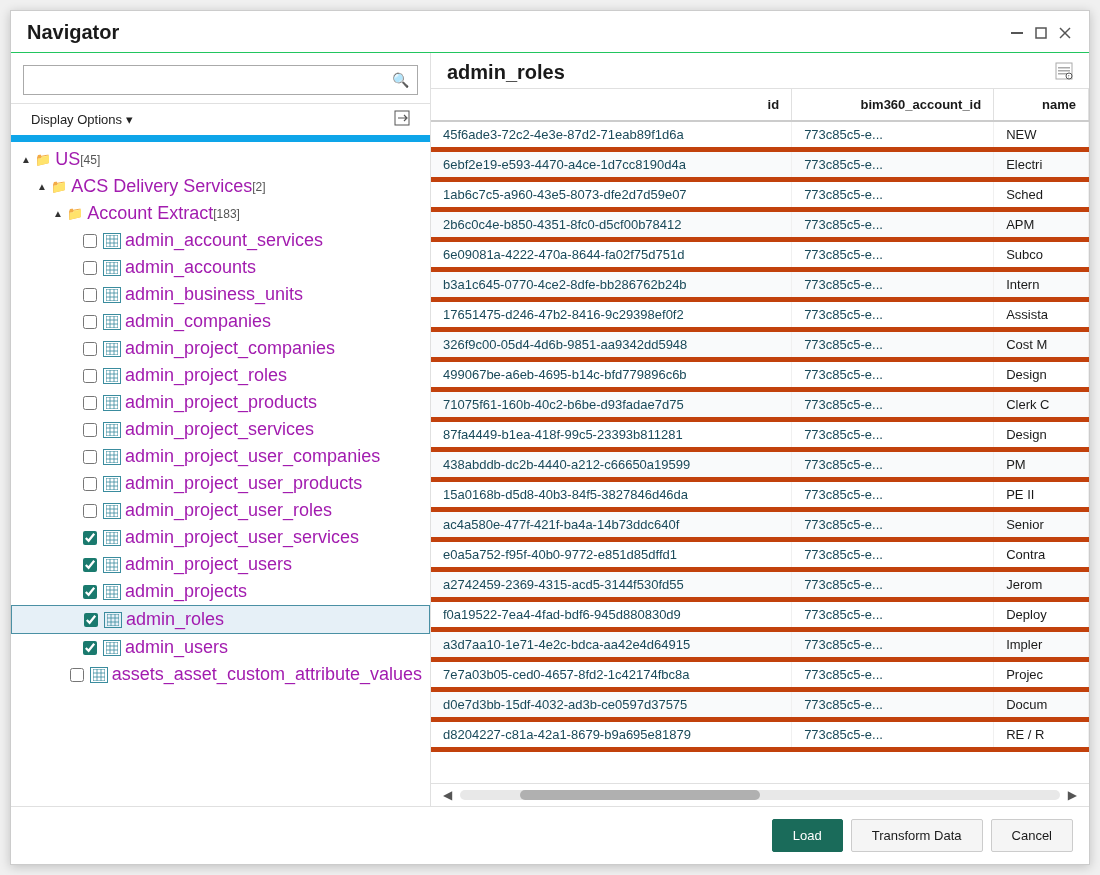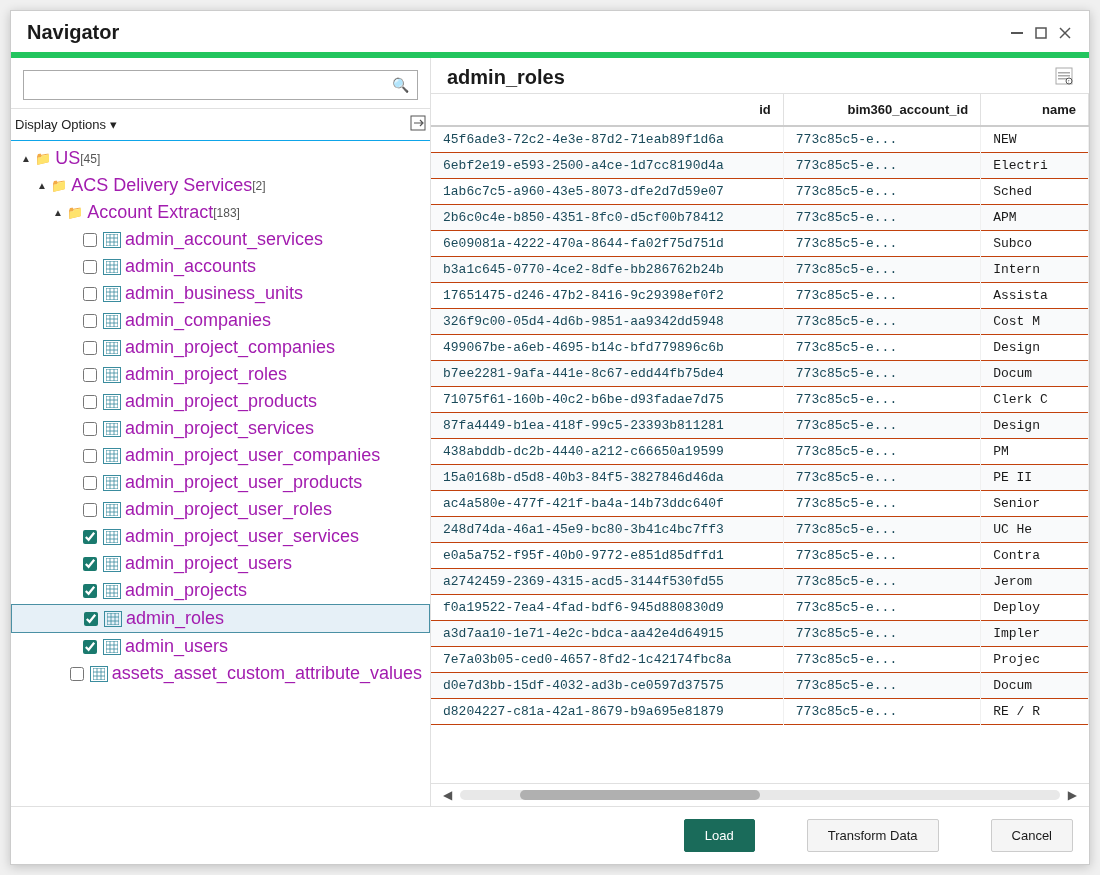--- a/index.html
+++ b/index.html
@@ -21,21 +21,21 @@
       border: 1px solid #cccccc;
       box-shadow: 0 2px 10px rgba(0,0,0,0.2);
       display: flex;
       flex-direction: column;
     }
     .titlebar {
       display: flex;
       align-items: center;
       justify-content: space-between;
       padding: 10px 16px 8px 16px;
-      border-bottom: 6px solid #22c55e;
+      border-bottom: 1px solid #22c55e;
       background: #fff;
     }
     .titlebar-title {
       font-size: 20px;
       font-weight: 600;
       color: #1a1a1a;
     }
     .titlebar-controls {
       display: flex;
       gap: 8px;
@@ -85,22 +85,22 @@
     .search-icon {
       position: absolute;
       right: 8px;
       color: #555;
       font-size: 14px;
     }
     .display-options-bar {
       display: flex;
       align-items: center;
       justify-content: space-between;
-      padding: 6px 4px;
-      border-bottom: 1px solid #0ea5e9;
+      padding: 6px 20px;
+      border-bottom: 7px solid #0ea5e9;
     }
     .display-options-btn {
       display: flex;
       align-items: center;
       gap: 4px;
       background: none;
       border: none;
       cursor: pointer;
       font-size: 13px;
       color: #222;
@@ -214,22 +214,21 @@
       border-right: 1px solid #e0e0e0;
       padding: 8px 12px;
       text-align: right;
       font-weight: 600;
       color: #1a1a1a;
       position: sticky;
       top: 0;
       z-index: 2;
     }
     .data-table tbody tr {
-      border-bottom: 1px solid #c2410c;
-      font-family: Liberation Mono, monospace;
+      border-bottom: 5px solid #c2410c;
     }
     .data-table tbody tr:nth-child(even) {
       background: #f9fafb;
     }
     .data-table tbody td {
       padding: 5px 12px;
       border-right: 1px solid #f0f0f0;
       color: #1a4a5a;
       white-space: nowrap;
       overflow: hidden;
@@ -277,21 +276,20 @@
       background: #fff;
     }
     .btn {
       padding: 8px 20px;
       font-size: 13px;
       cursor: pointer;
       border: 1px solid #ccc;
       background: #f5f5f5;
       color: #1a1a1a;
       border-radius: 2px;
-      margin-left: 44px;
     }
     .btn-primary {
       background: #1a6b5a;
       color: #fff;
       border-color: #1a6b5a;
     }
 
     
     .tree-container::-webkit-scrollbar { width: 8px; }
     .tree-container::-webkit-scrollbar-track { background: #f0f0f0; }
@@ -637,21 +635,21 @@
                 <th>name</th>
               </tr>
             </thead>
           <tbody id="table-body">
               <tr>
                 <td>45f6ade3-72c2-4e3e-87d2-71eab89f1d6a</td>
                 <td>773c85c5-e...</td>
                 <td>NEW</td>
               </tr>
               <tr>
-                <td>6ebf2e19-e593-2500-a4ce-1d7cc8190d4a</td>
+                <td>6ebf2e19-e593-4470-a4ce-1d7cc8190d4a</td>
                 <td>773c85c5-e...</td>
                 <td>Electri</td>
               </tr>
               <tr>
                 <td>1ab6c7c5-a960-43e5-8073-dfe2d7d59e07</td>
                 <td>773c85c5-e...</td>
                 <td>Sched</td>
               </tr>
               <tr>
                 <td>2b6c0c4e-b850-4351-8fc0-d5cf00b78412</td>
@@ -677,25 +675,20 @@
                 <td>326f9c00-05d4-4d6b-9851-aa9342dd5948</td>
                 <td>773c85c5-e...</td>
                 <td>Cost M</td>
               </tr>
               <tr>
                 <td>499067be-a6eb-4695-b14c-bfd779896c6b</td>
                 <td>773c85c5-e...</td>
                 <td>Design</td>
               </tr>
               <tr>
-                <td>b7ee2281-9afa-441e-8c67-edd44fb75de4</td>
-                <td>773c85c5-e...</td>
-                <td>Docum</td>
-              </tr>
-              <tr>
                 <td>71075f61-160b-40c2-b6be-d93fadae7d75</td>
                 <td>773c85c5-e...</td>
                 <td>Clerk C</td>
               </tr>
               <tr>
                 <td>87fa4449-b1ea-418f-99c5-23393b811281</td>
                 <td>773c85c5-e...</td>
                 <td>Design</td>
               </tr>
               <tr>
@@ -705,25 +698,20 @@
               </tr>
               <tr>
                 <td>15a0168b-d5d8-40b3-84f5-3827846d46da</td>
                 <td>773c85c5-e...</td>
                 <td>PE II</td>
               </tr>
               <tr>
                 <td>ac4a580e-477f-421f-ba4a-14b73ddc640f</td>
                 <td>773c85c5-e...</td>
                 <td>Senior</td>
-              </tr>
-              <tr>
-                <td>248d74da-46a1-45e9-bc80-3b41c4bc7ff3</td>
-                <td>773c85c5-e...</td>
-                <td>UC He</td>
               </tr>
               <tr>
                 <td>e0a5a752-f95f-40b0-9772-e851d85dffd1</td>
                 <td>773c85c5-e...</td>
                 <td>Contra</td>
               </tr>
               <tr>
                 <td>a2742459-2369-4315-acd5-3144f530fd55</td>
                 <td>773c85c5-e...</td>
                 <td>Jerom</td>

